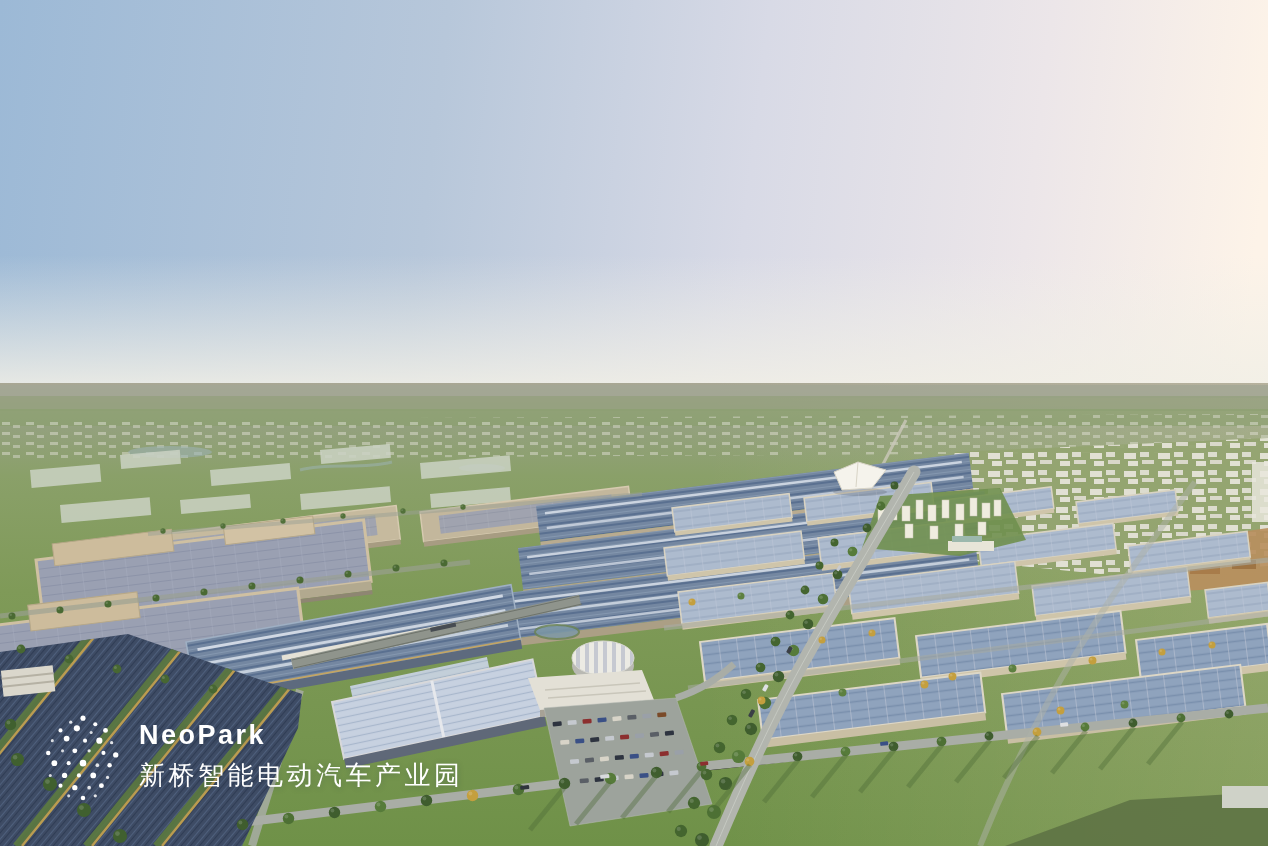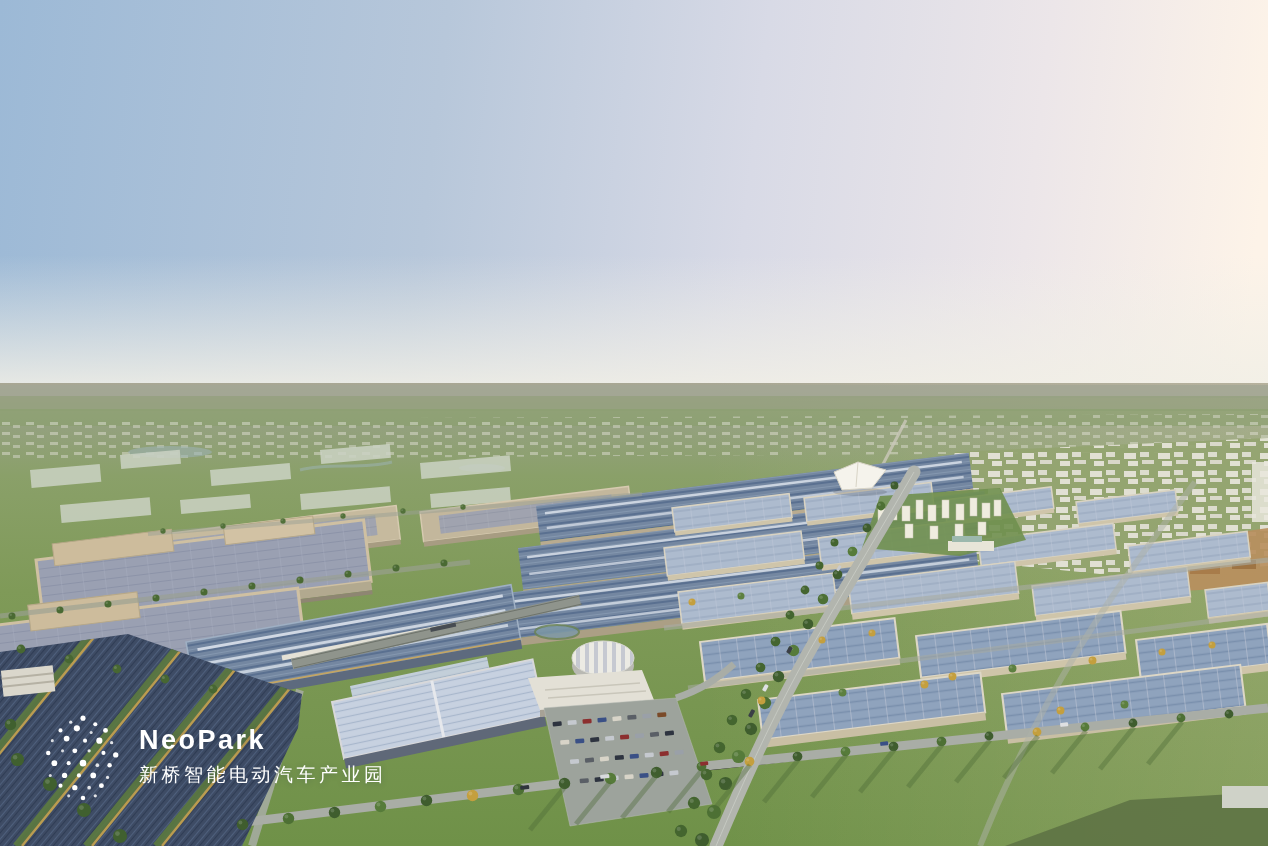--- a/index.html
+++ b/index.html
@@ -4,21 +4,21 @@
 <style>
   html,body{margin:0;padding:0;background:#e8e8e8;}
   .stage{position:relative;width:1268px;height:846px;overflow:hidden;
          font-family:"Liberation Sans",sans-serif;background:#9cb9d6;}
   svg.scene{position:absolute;inset:0;display:block;}
   .logo{position:absolute;left:40px;top:712px;display:flex;align-items:center;gap:13px;color:#fff;}
   .logo-mark{width:86px;height:90px;flex:none;}
   .logo-text{display:flex;flex-direction:column;}
   .brand{font-size:27px;font-weight:bold;letter-spacing:2.5px;line-height:1.1;
          text-shadow:0 1px 6px rgba(30,45,70,.28);}
-  .brand-cn{font-size:19px;letter-spacing:3.5px;margin-top:7px;
+  .brand-cn{font-size:26px;letter-spacing:3.5px;margin-top:7px;
             text-shadow:0 1px 6px rgba(30,45,70,.28);}
 </style>
 </head>
 <body>
 
 <div class="stage" aria-label="Dusk aerial rendering of the NeoPark smart electric-vehicle industrial park: solar-roof factories and warehouse grids separated by tree-lined boulevards, a round exhibition hall, parking lots, residential towers and a white event tent, with hazy green farmland and a distant white city at the horizon.">
 
 <svg class="scene" viewBox="0 0 1268 846">
   <defs>
     <linearGradient id="gSky" gradientUnits="userSpaceOnUse" x1="0" y1="0" x2="1268" y2="150">

